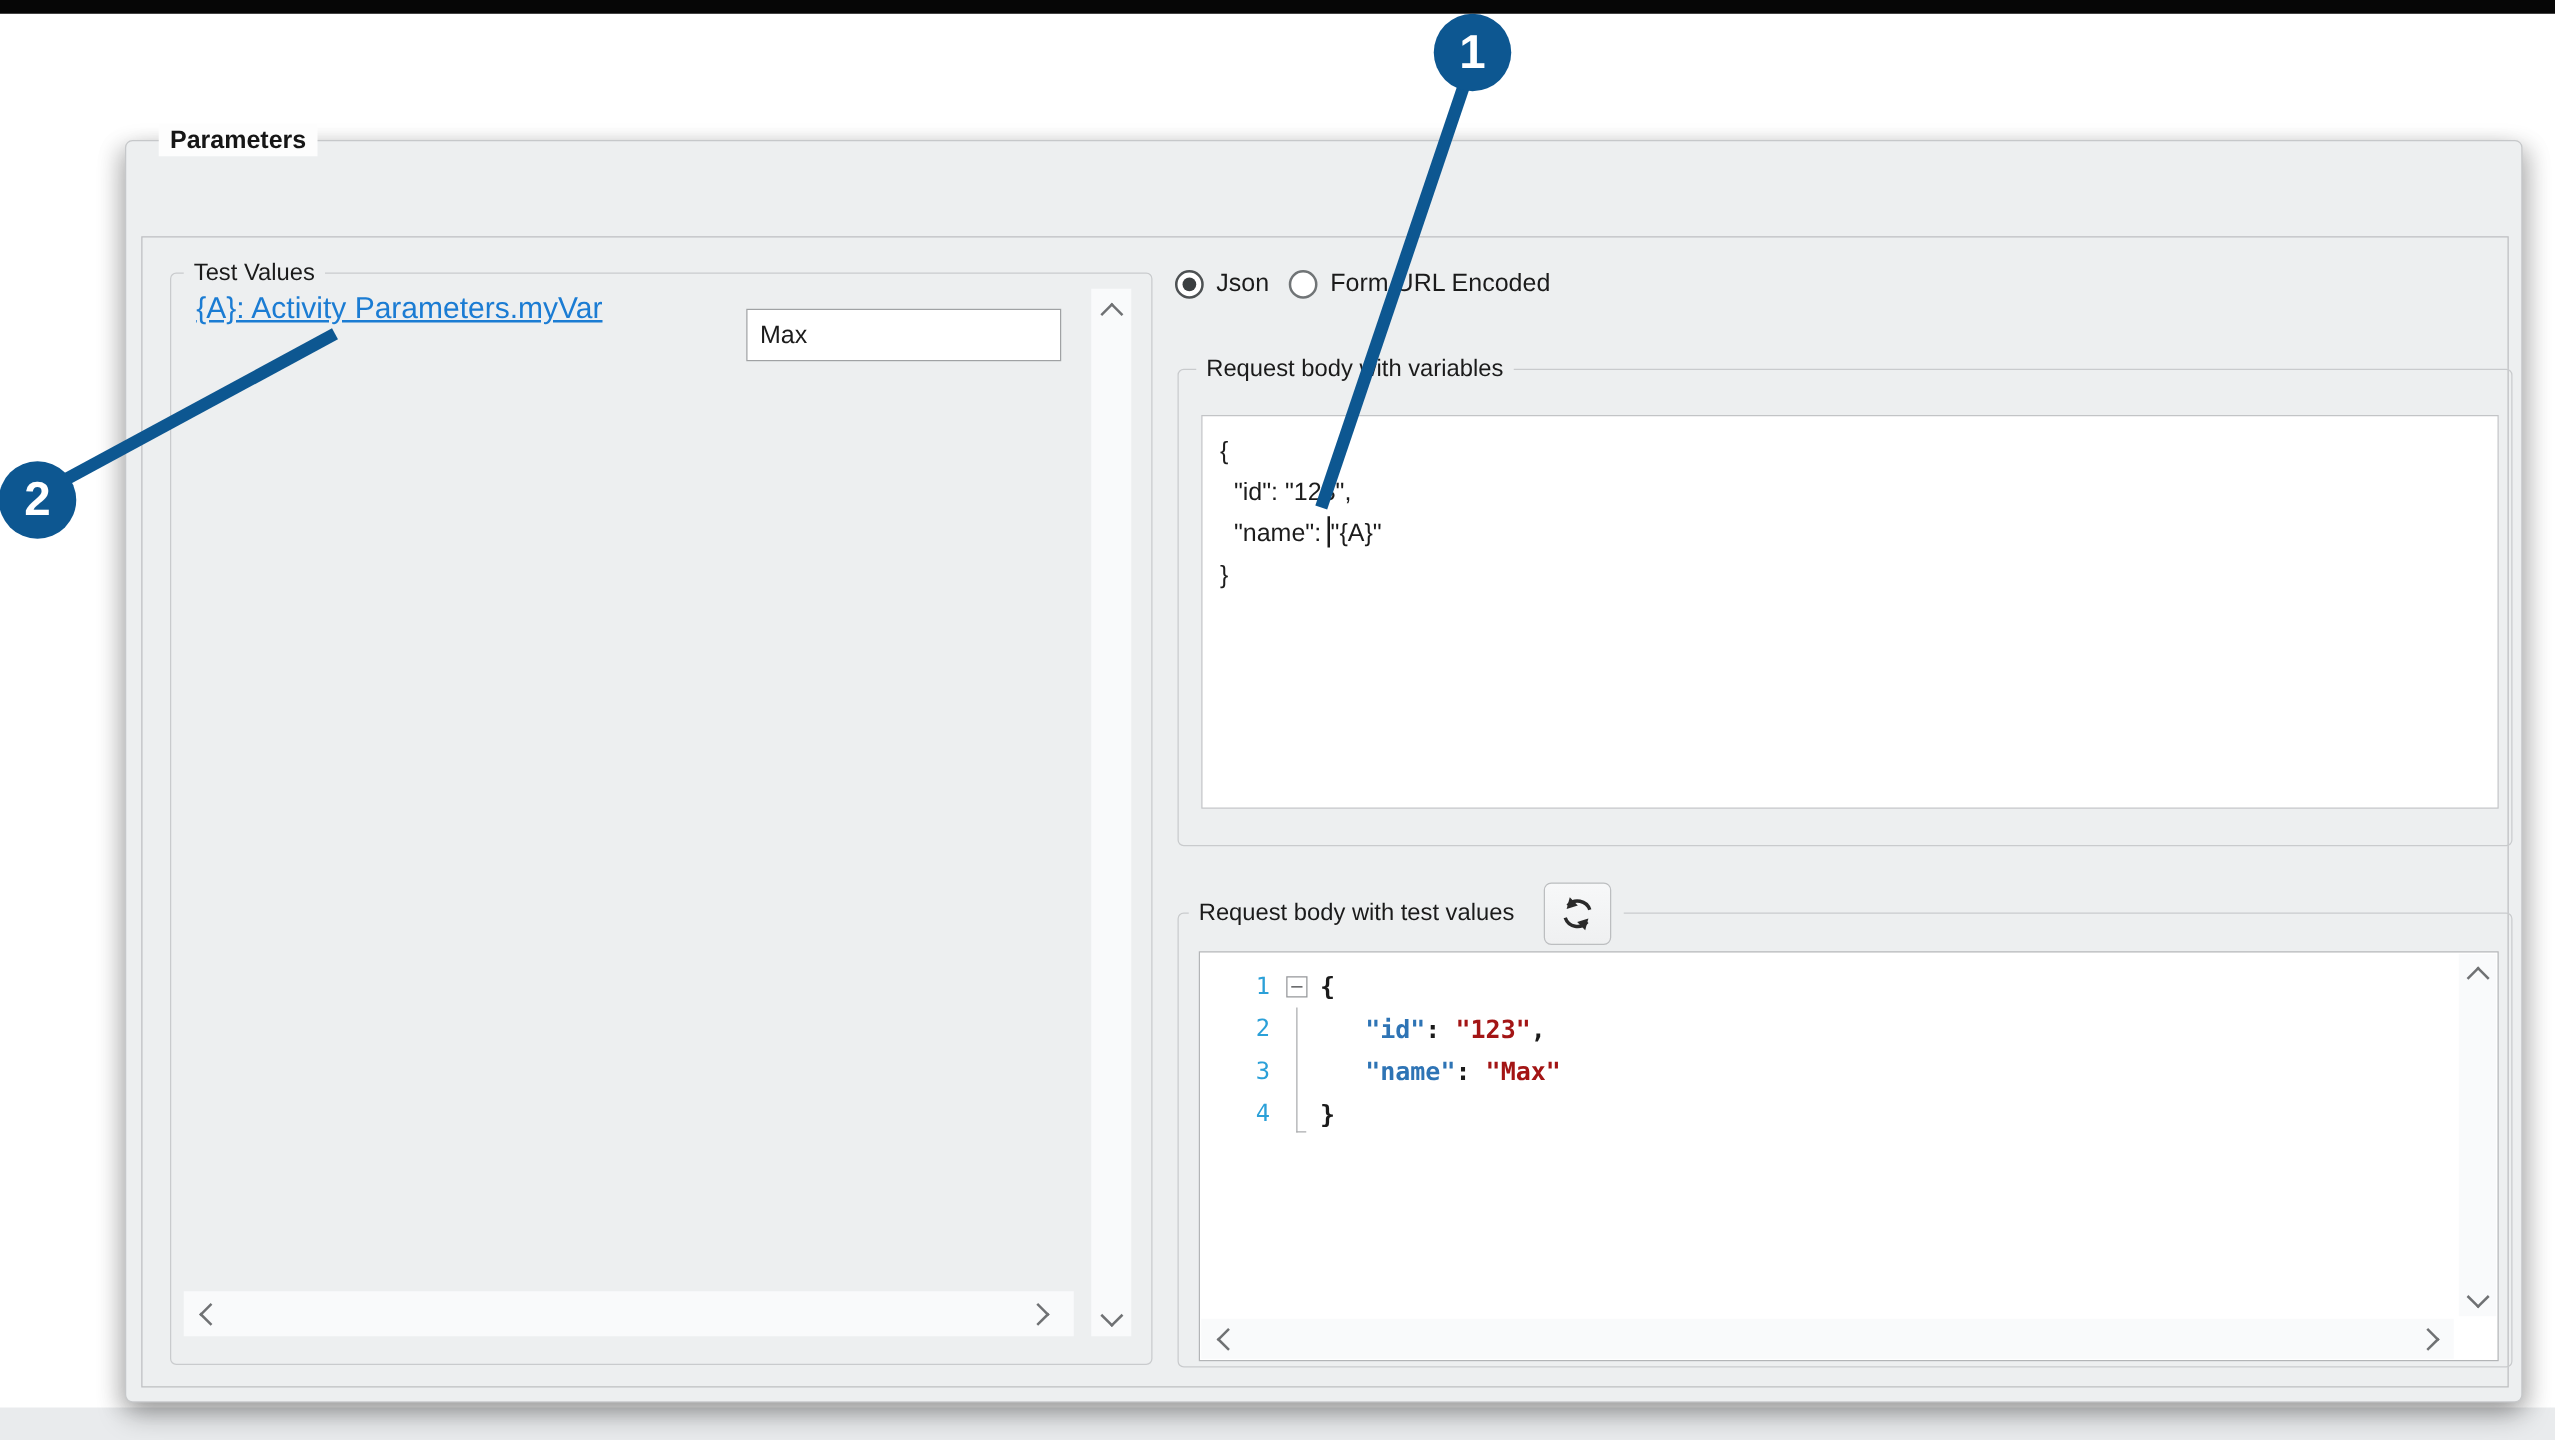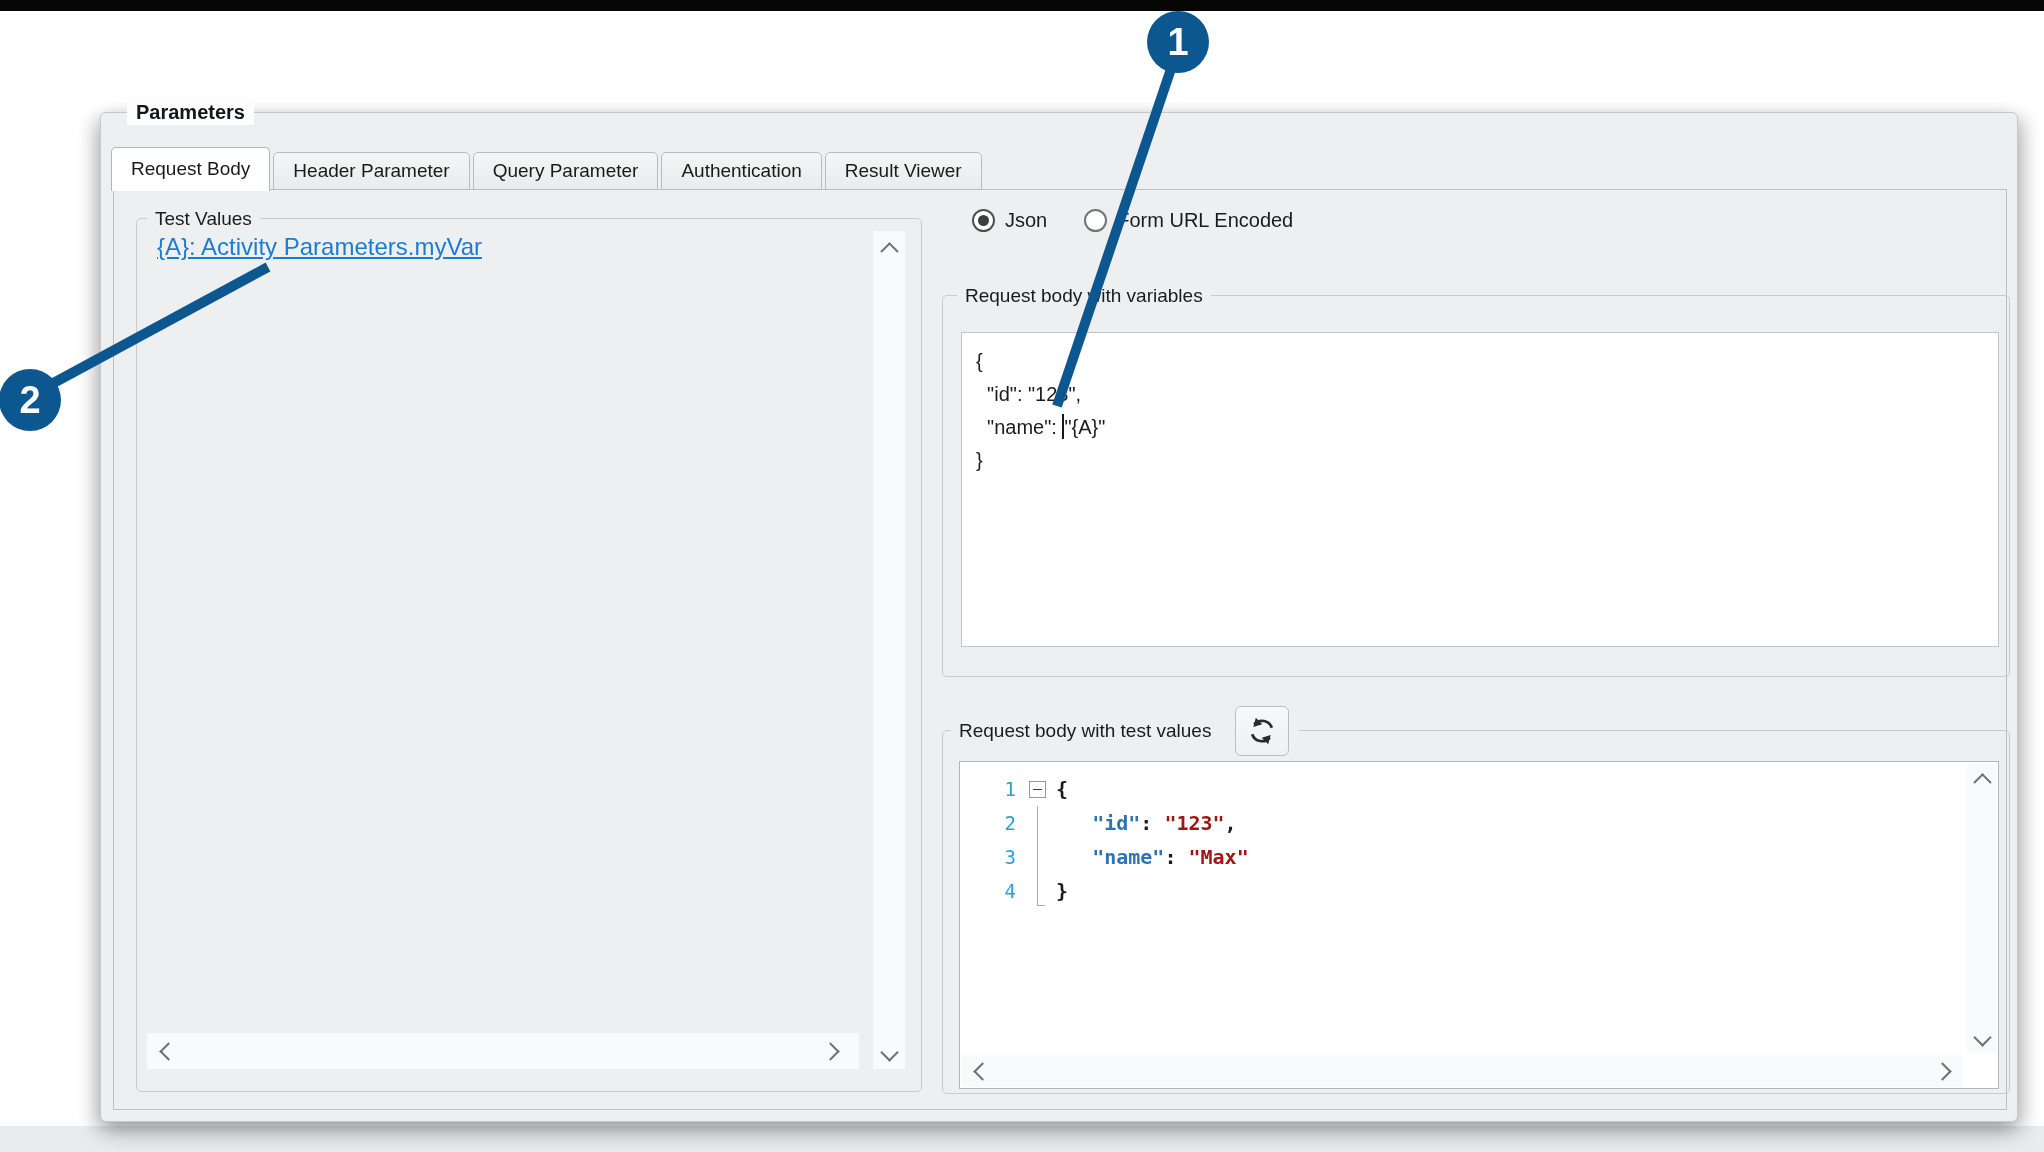--- a/index.html
+++ b/index.html
@@ -41,21 +41,21 @@
   .sb-track-v { position:absolute; background:#f9fafb; }
   .sb-track-h { position:absolute; background:#f9fafb; }
   .sb-btn { position:absolute; width:30px; height:30px; display:flex; align-items:center; justify-content:center; cursor:default; }
   .chev { width:13px; height:13px; border-right:2px solid #6f7173; border-bottom:2px solid #6f7173; }
   .chev.up    { transform:rotate(-135deg) translate(-2px,-2px); }
   .chev.down  { transform:rotate(45deg); }
   .chev.left  { transform:rotate(135deg); }
   .chev.right { transform:rotate(-45deg); }
 
   
-  .radio-row { position:absolute; left:858px; top:19px; height:30px; display:flex; align-items:flex-start; gap:37px; }
+  .radio-row { position:absolute; left:826px; top:19px; height:30px; display:flex; align-items:flex-end; gap:16px; }
   .radio { display:flex; align-items:center; gap:10px; cursor:default; }
   .rb { width:23px; height:23px; border-radius:50%; background:#fff; border:2px solid #707476; position:relative; }
   .radio.selected .rb { border-color:#4d5153; }
   .radio.selected .rb::after { content:""; position:absolute; left:4px; top:4px; width:11px; height:11px; border-radius:50%; background:#3b3f41; }
   .rlabel { font-size:20px; color:#1b1b1b; }
 
   
   .gb-vars { left:828px; top:105px; width:1068px; height:382px; }
   .vars-editor { position:absolute; left:18px; top:36px; width:1038px; height:315px; background:#fff; border:1px solid #c2c4c6; overflow:hidden; }
   .vars-pre { white-space:pre; font-family:"Liberation Sans",sans-serif; font-size:20px; line-height:33px; color:#1c1c1c; padding:12px 0 0 14px; }
@@ -90,35 +90,29 @@
 <body>
 
 <div id="canvas">
 
   <div class="black-bar"></div>
   <div class="bottom-strip"></div>
 
   <div class="dialog">
     <span class="dialog-legend">Parameters</span>
 
-    <div class="tab-strip">
-        <div class="tab active">Request Body</div>
-        <div class="tab">Header Parameter</div>
-        <div class="tab">Query Parameter</div>
-        <div class="tab">Authentication</div>
-        <div class="tab">Result Viewer</div>
-      </div>
 
     <div class="tab-page">
 
       <div class="groupbox gb-test">
         <span class="gb-legend">Test Values</span>
 
         <a class="var-link">{A}: Activity Parameters.myVar</a>
 
+        <input class="test-input" value="Max" style="">
 
         <div class="sb-track-v" style="left:736px; top:12px; width:32px; height:838px;">
           <span class="sb-btn" style="left:1px; top:2px;">
             <span class="chev up"></span>
             </span>
           <span class="sb-btn" style="left:1px; bottom:2px;">
             <span class="chev down"></span>
             </span>
         </div>
 

